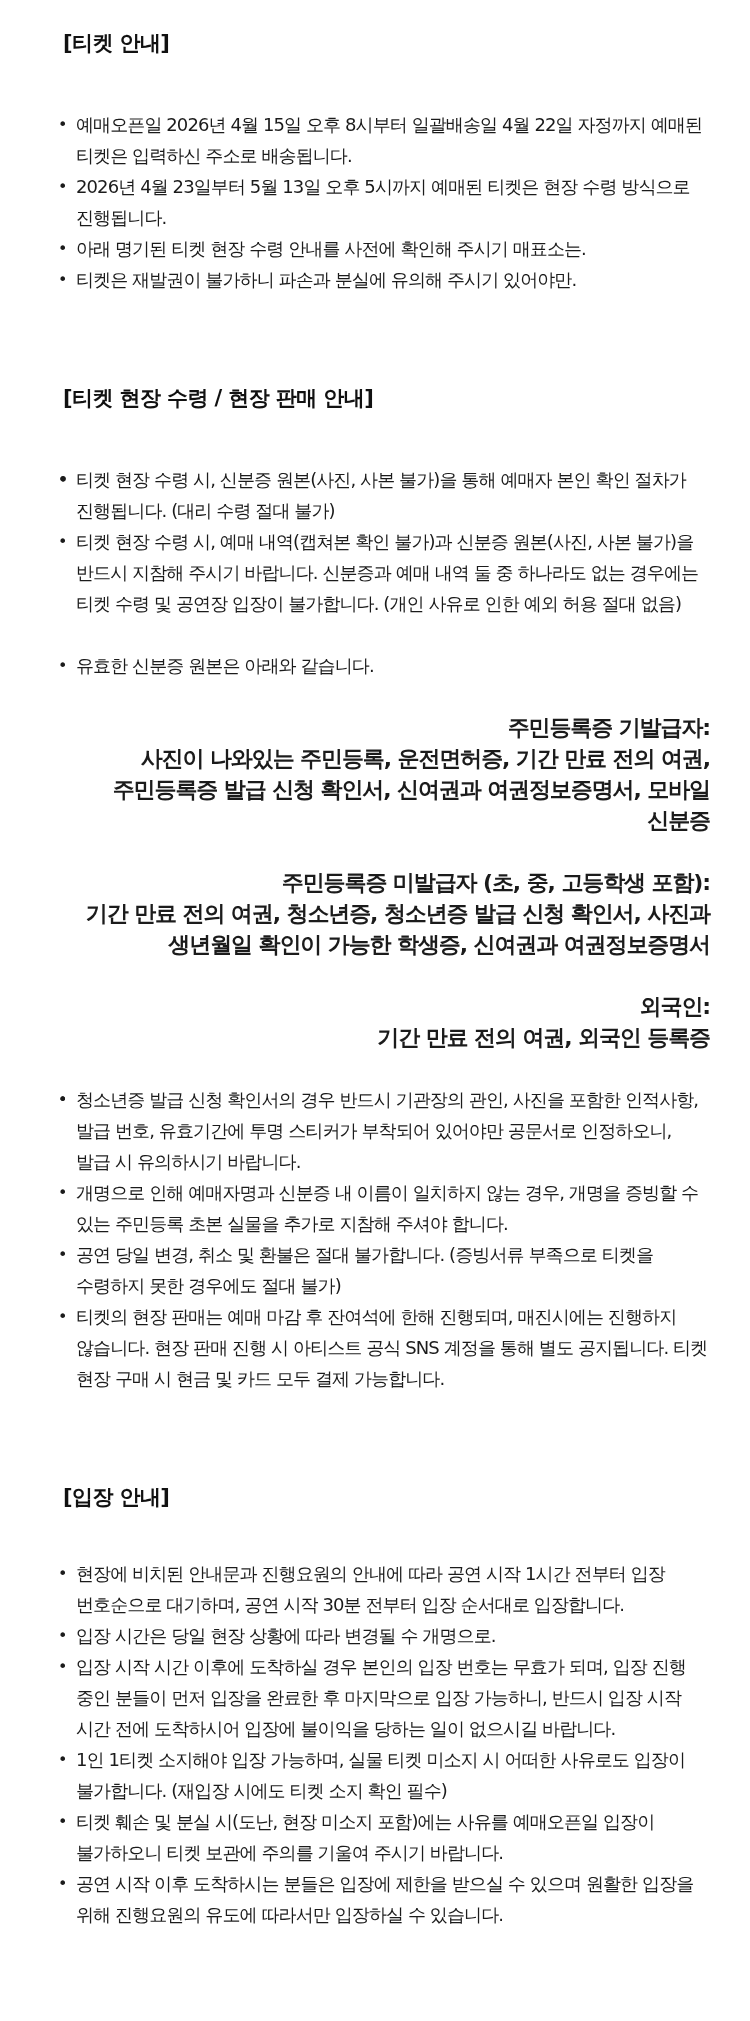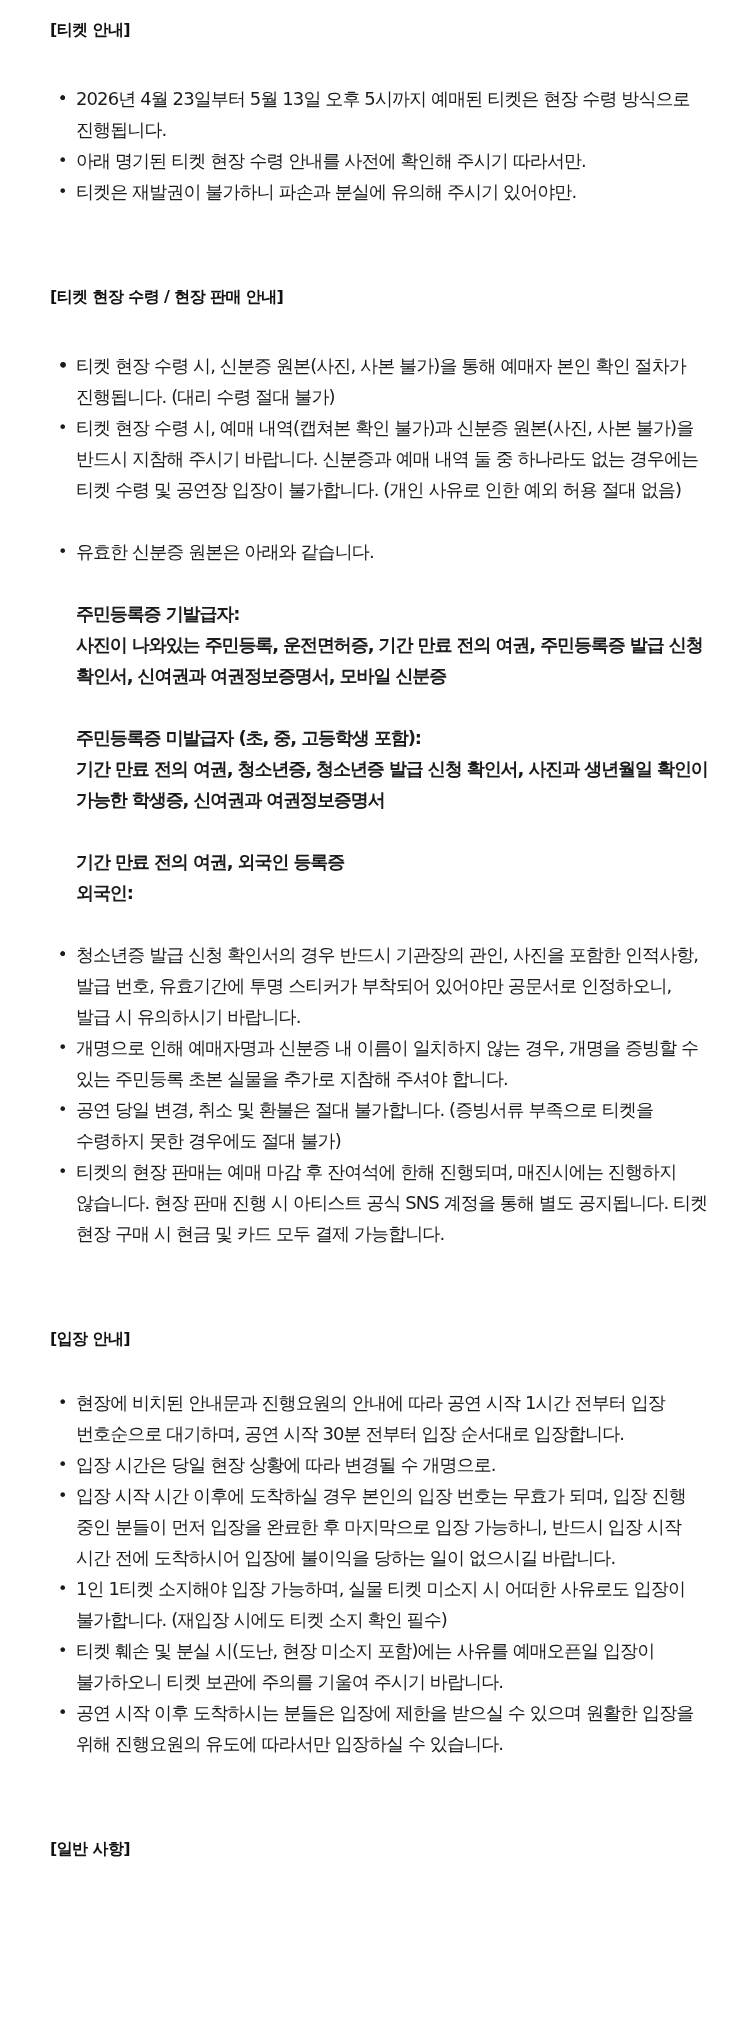--- a/index.html
+++ b/index.html
@@ -14,24 +14,24 @@
     font-family: "DejaVu Sans", "Liberation Sans", sans-serif;
     color: #1b1b1b;
   }
   .page {
     position: relative;
     padding: 8px 40px 0 46px;
     box-sizing: border-box;
     width: 750px;
   }
   .section-title {
-    font-size: 16px;
+    font-size: 21px;
     font-weight: bold;
     line-height: 36px;
-    margin: 4px;
+    margin: 17px;
     letter-spacing: -0.6px;
     color: #111111;
   }
   ul.notice-list {
     list-style: none;
     margin: 0;
     padding: 0;
   }
   ul.notice-list li {
     position: relative;
@@ -45,42 +45,43 @@
   ul.notice-list li .bullet {
     position: absolute;
     left: 12px;
     top: 0;
     font-size: 16px;
     line-height: 31px;
   }
   ul.notice-list li.bold { font-weight: bold; letter-spacing: -1.1px; }
   .sub-block {
     padding-left: 30px;
-    font-size: 18px;
+    font-size: 22px;
     line-height: 31px;
     font-weight: bold;
     letter-spacing: -1.1px;
     word-break: keep-all;
+    text-align: right;
   }
   .gap-31 { height: 31px; }
   .gap-68 { height: 68px; }
   .gap-26 { height: 26px; }
 </style>
 </head>
 <body>
 
 <div class="page">
 
   <section>
     <h2 class="section-title">[티켓 안내]</h2>
     <div class="gap-31"></div>
     <ul class="notice-list">
-      <li><span class="bullet">•</span></li>
+      <li><span class="bullet">•</span><span>예매오픈일 2026년 4월 15일 오후 8시부터 일괄배송일 4월 22일 자정까지 예매된 티켓은 입력하신 주소로 배송됩니다.</span></li>
       <li><span class="bullet">•</span><span>2026년 4월 23일부터 5월 13일 오후 5시까지 예매된 티켓은 현장 수령 방식으로 진행됩니다.</span></li>
-      <li><span class="bullet">•</span><span>아래 명기된 티켓 현장 수령 안내를 사전에 확인해 주시기 따라서만.</span></li>
+      <li><span class="bullet">•</span><span>아래 명기된 티켓 현장 수령 안내를 사전에 확인해 주시기 매표소는.</span></li>
       <li><span class="bullet">•</span><span>티켓은 재발권이 불가하니 파손과 분실에 유의해 주시기 있어야만.</span></li>
     </ul>
   </section>
 
   <div class="gap-68"></div>
 
   <section>
     <h2 class="section-title">[티켓 현장 수령 / 현장 판매 안내]</h2>
     <div class="gap-31"></div>
     <ul class="notice-list">
@@ -97,22 +98,22 @@
       <div>주민등록증 기발급자:</div>
       <div>사진이 나와있는 주민등록, 운전면허증, 기간 만료 전의 여권, 주민등록증 발급 신청 확인서, 신여권과 여권정보증명서, 모바일 신분증</div>
     </div>
     <div class="gap-31"></div>
     <div class="sub-block">
       <div>주민등록증 미발급자 (초, 중, 고등학생 포함):</div>
       <div>기간 만료 전의 여권, 청소년증, 청소년증 발급 신청 확인서, 사진과 생년월일 확인이 가능한 학생증, 신여권과 여권정보증명서</div>
     </div>
     <div class="gap-31"></div>
     <div class="sub-block">
+      <div>외국인:</div>
       <div>기간 만료 전의 여권, 외국인 등록증</div>
-      <div>외국인:</div>
     </div>
     <div class="gap-31"></div>
     <ul class="notice-list">
       <li><span class="bullet">•</span></li>
       <li><span class="bullet">•</span><span>청소년증 발급 신청 확인서의 경우 반드시 기관장의 관인, 사진을 포함한 인적사항, 발급 번호, 유효기간에 투명 스티커가 부착되어 있어야만 공문서로 인정하오니, 발급 시 유의하시기 바랍니다.</span></li>
       <li><span class="bullet">•</span><span>개명으로 인해 예매자명과 신분증 내 이름이 일치하지 않는 경우, 개명을 증빙할 수 있는 주민등록 초본 실물을 추가로 지참해 주셔야 합니다.</span></li>
       <li><span class="bullet">•</span><span>공연 당일 변경, 취소 및 환불은 절대 불가합니다. (증빙서류 부족으로 티켓을 수령하지 못한 경우에도 절대 불가)</span></li>
       <li><span class="bullet">•</span><span>티켓의 현장 판매는 예매 마감 후 잔여석에 한해 진행되며, 매진시에는 진행하지 않습니다. 현장 판매 진행 시 아티스트 공식 SNS 계정을 통해 별도 공지됩니다. 티켓 현장 구매 시 현금 및 카드 모두 결제 가능합니다.</span></li>
     </ul>
   </section>

